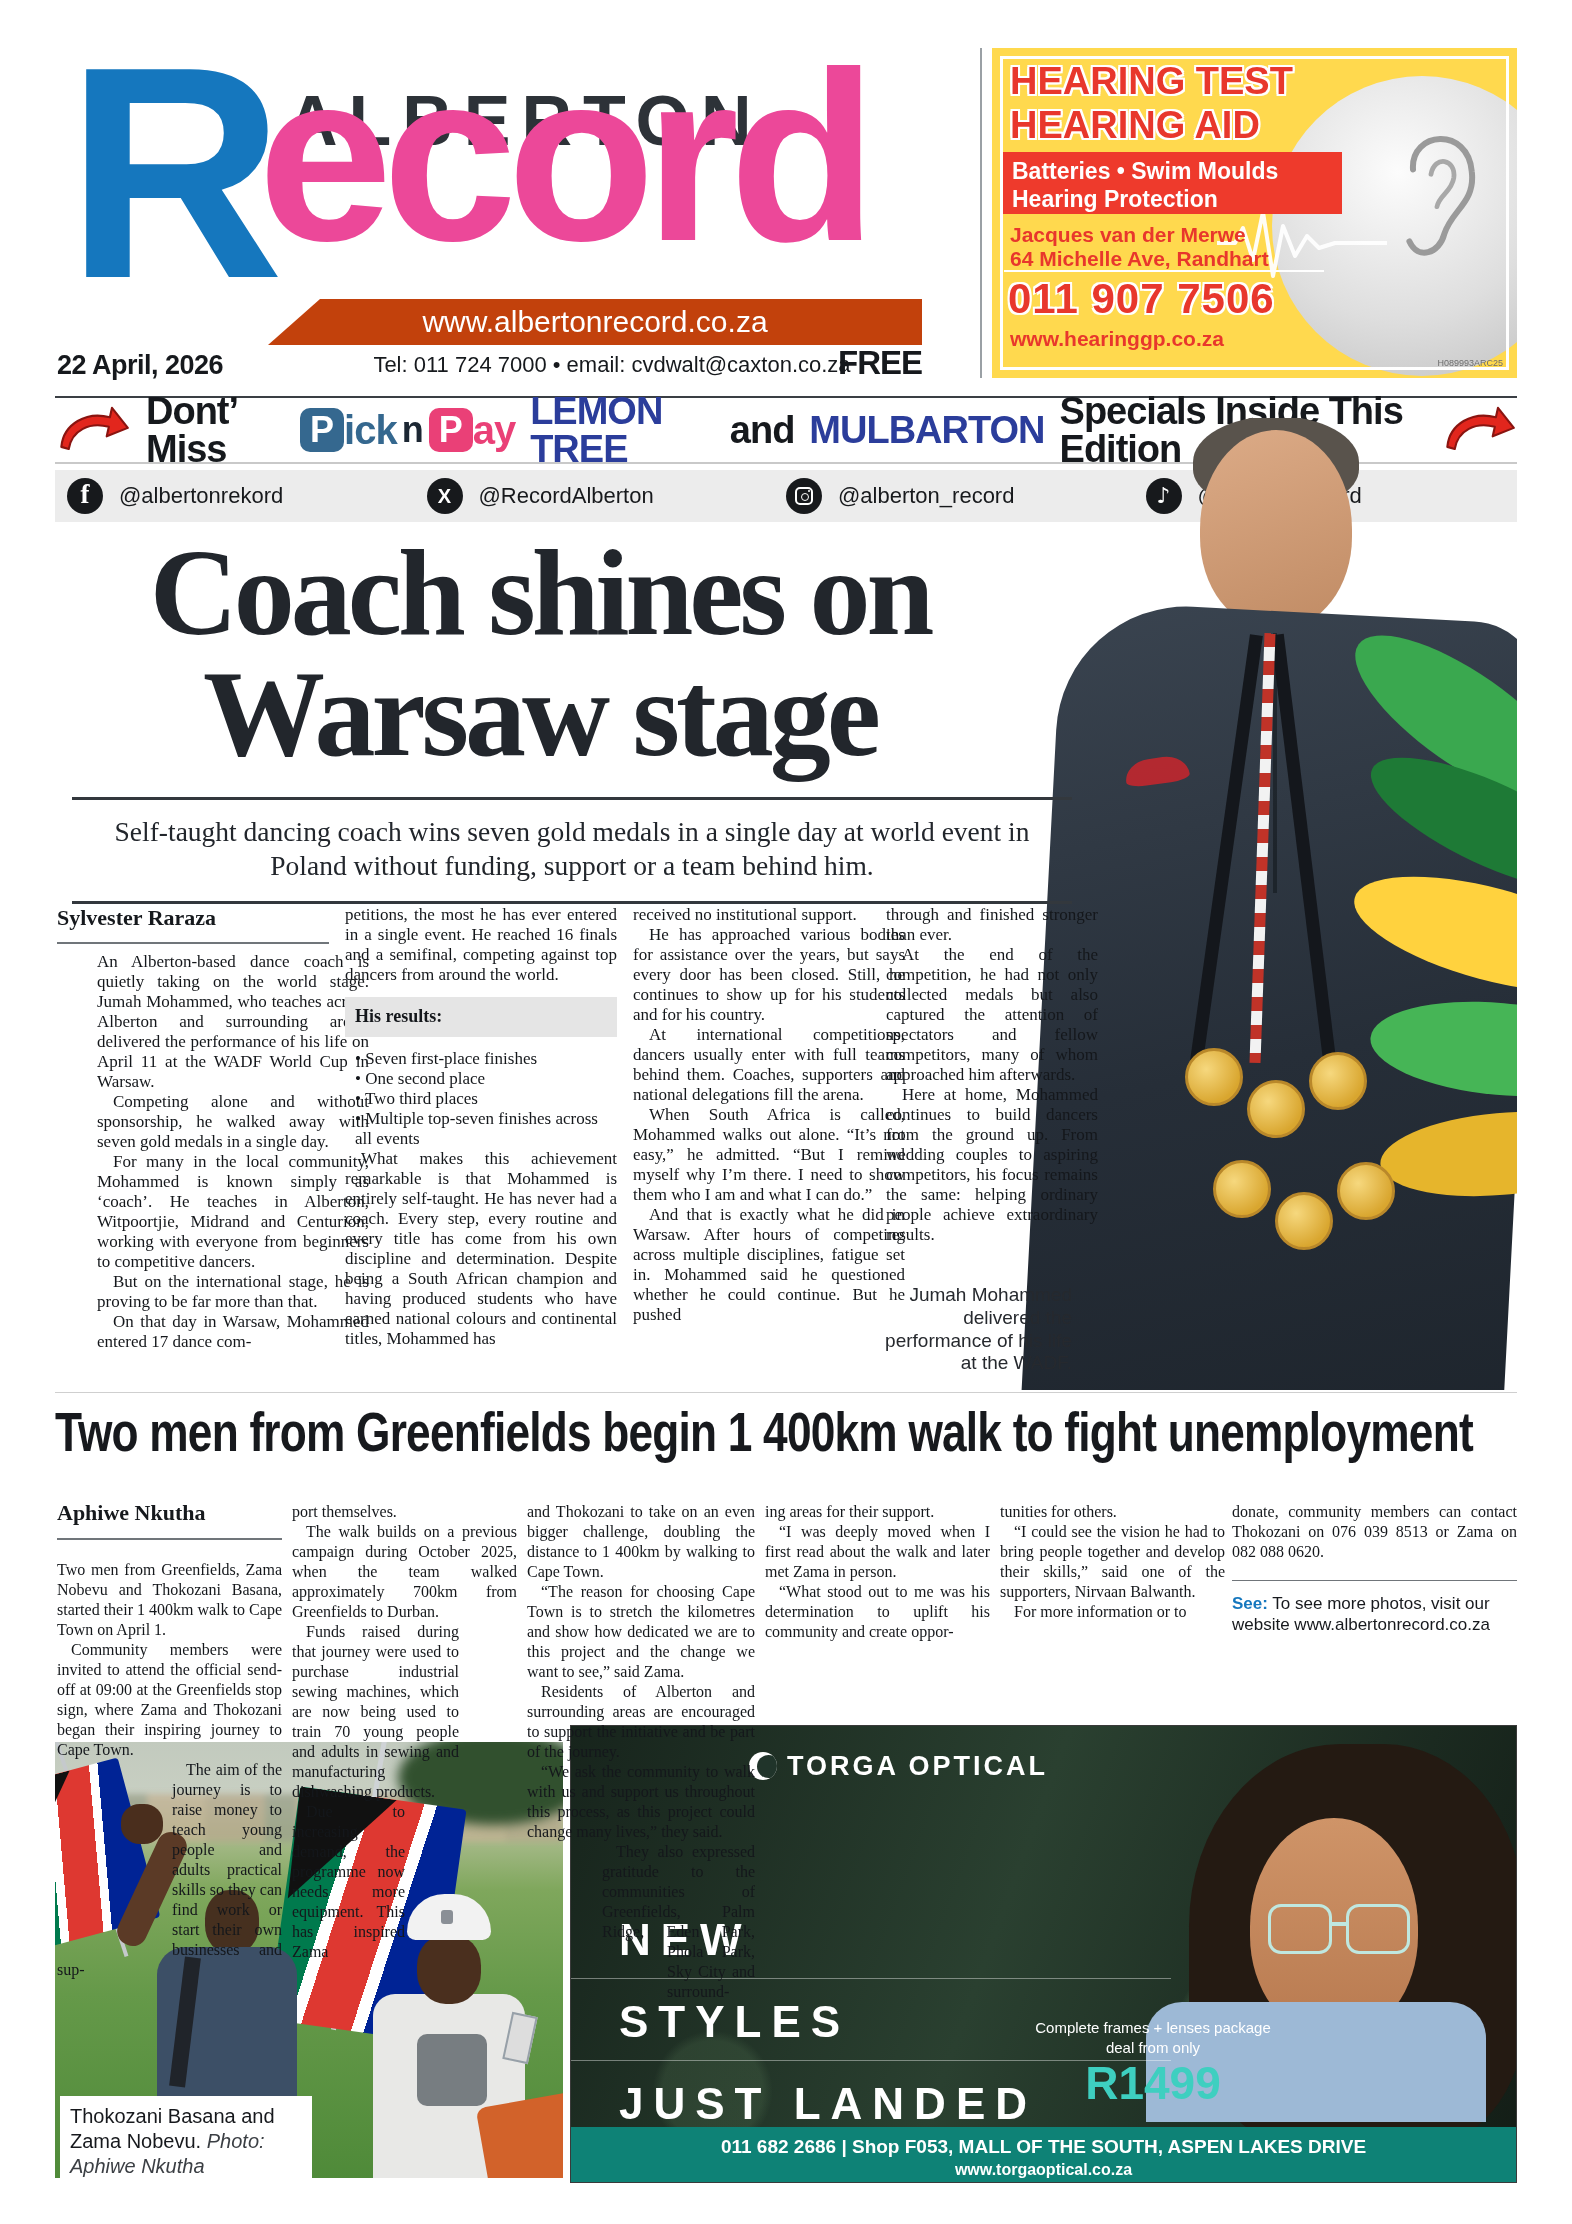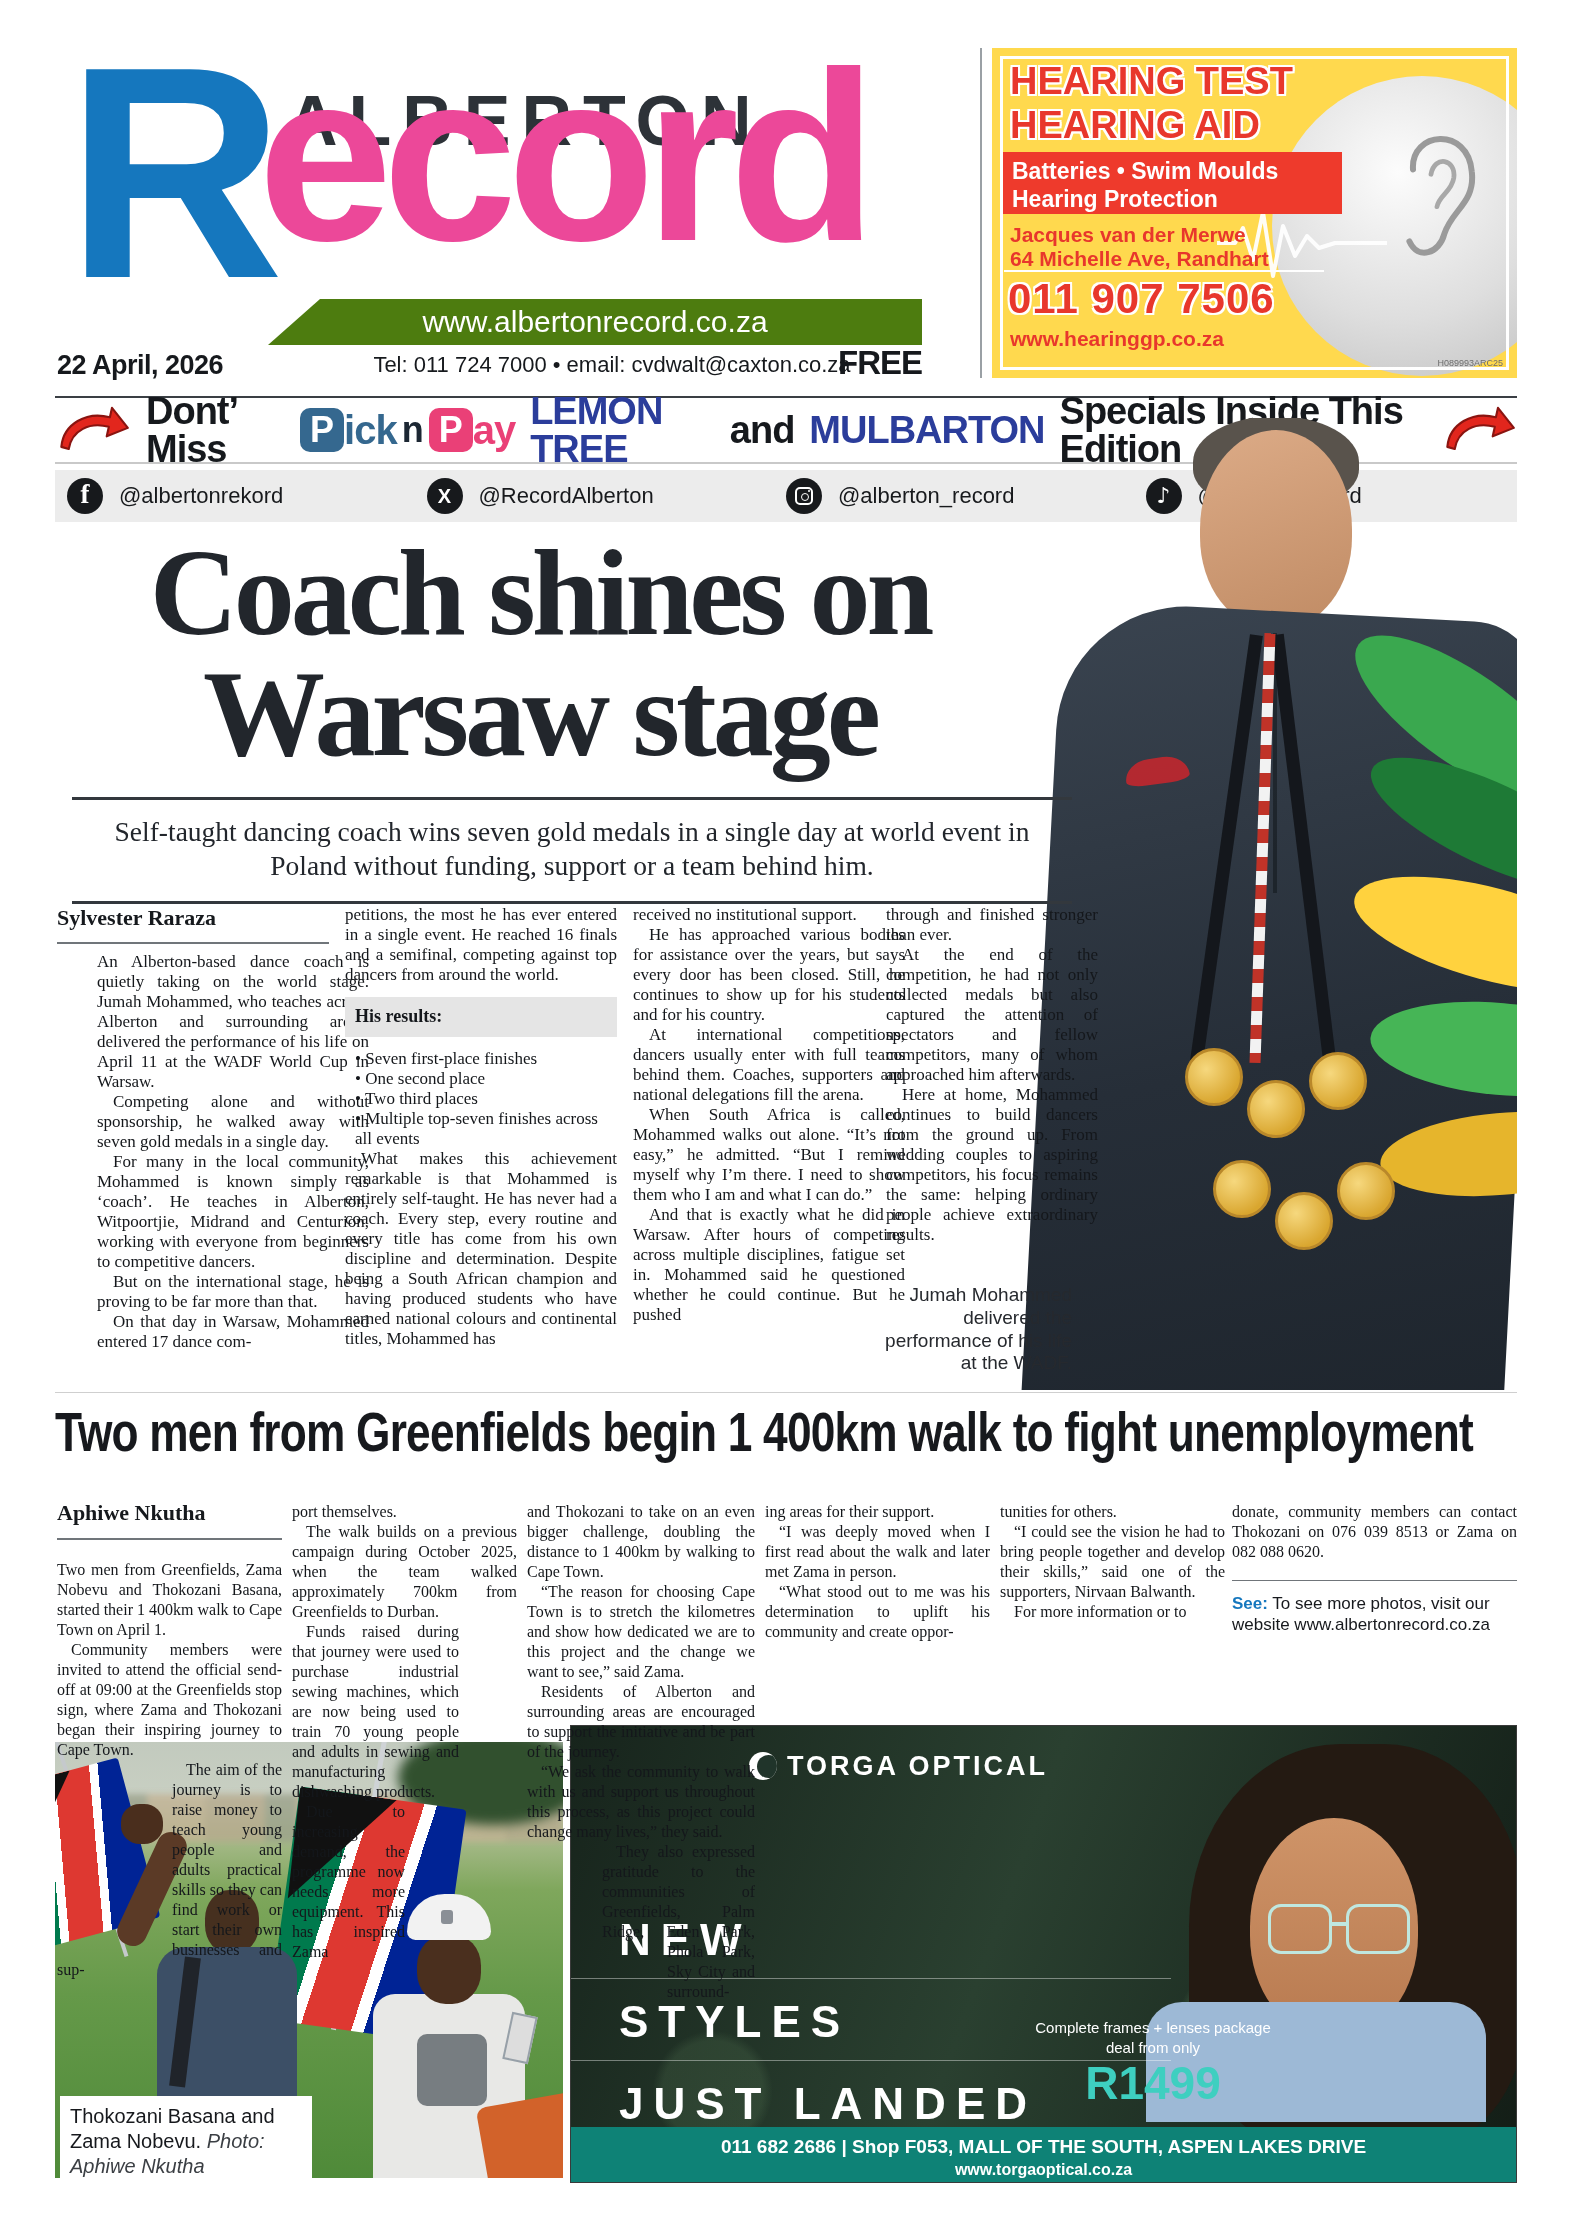--- a/index.html
+++ b/index.html
@@ -8,21 +8,21 @@
     position:relative; width:1572px; height:2224px; background:#fff;
     margin:0 auto; overflow:hidden;
     font-family:"Liberation Serif", serif; color:#1a1d21;
   }
   .abs { position:absolute; }
 
   
   .logo-r { left:66px; top:22px; font:bold 302px/1 "Liberation Sans",sans-serif; color:#1577be; }
   .logo-alberton { left:287px; top:86px; font:bold 70px/1 "Liberation Sans",sans-serif; color:#2d3238; letter-spacing:11px; }
   .logo-ecord { left:258px; top:48px; font:bold 242px/0.9 "Liberation Sans",sans-serif; color:#ec4899; letter-spacing:-10px; }
-  .m-urlbar { left:268px; top:299px; width:654px; height:46px; background:#4d7c0f;
+  .m-urlbar { left:268px; top:299px; width:654px; height:46px; background:#c2410c;
     clip-path:polygon(52px 0,100% 0,100% 100%,0 100%);
     display:flex; align-items:center; justify-content:center;
     color:#fff; font:30px "Liberation Sans",sans-serif; }
   .m-date { left:57px; top:350px; font:bold 27px "Liberation Sans",sans-serif; color:#16191d; letter-spacing:-0.5px;}
   .m-contact { left:362px; top:352px; width:500px; text-align:center; font:22px "Liberation Sans",sans-serif; color:#16191d;}
   .m-free { left:820px; top:344px; width:102px; text-align:right; font:bold 33px "Liberation Sans",sans-serif; color:#16191d; letter-spacing:-1px;}
   .m-divider { left:980px; top:48px; width:2px; height:330px; background:#9aa0a5; }
 
   
   .ha { left:992px; top:48px; width:525px; height:330px; background:#ffd94e; overflow:hidden; }

